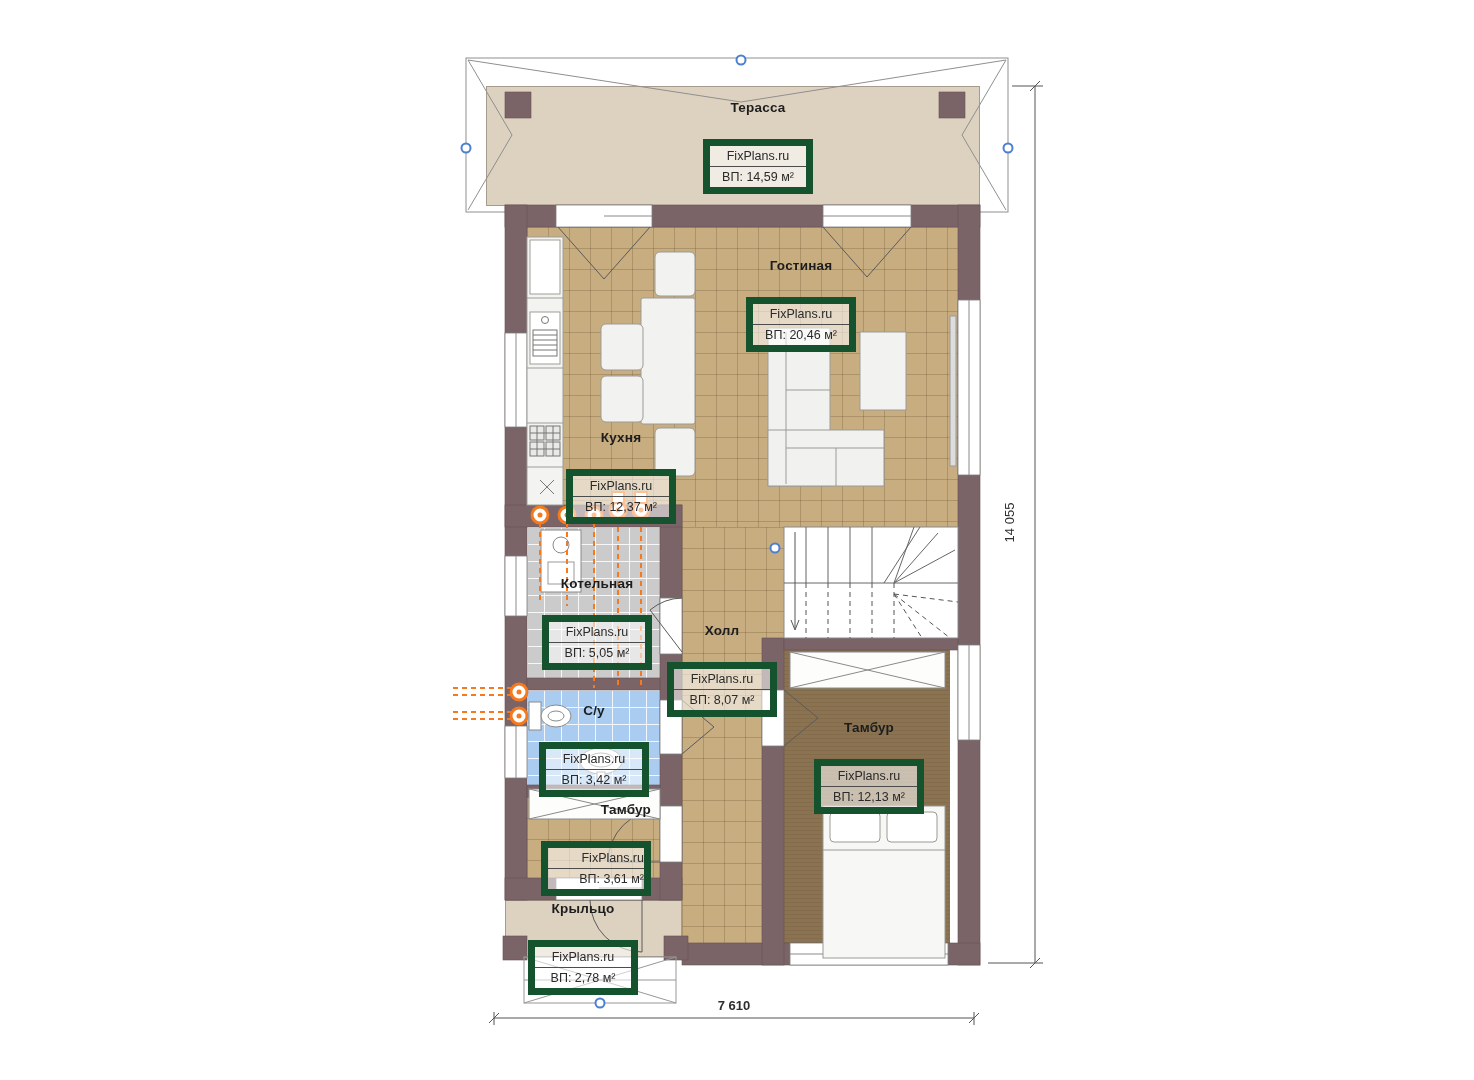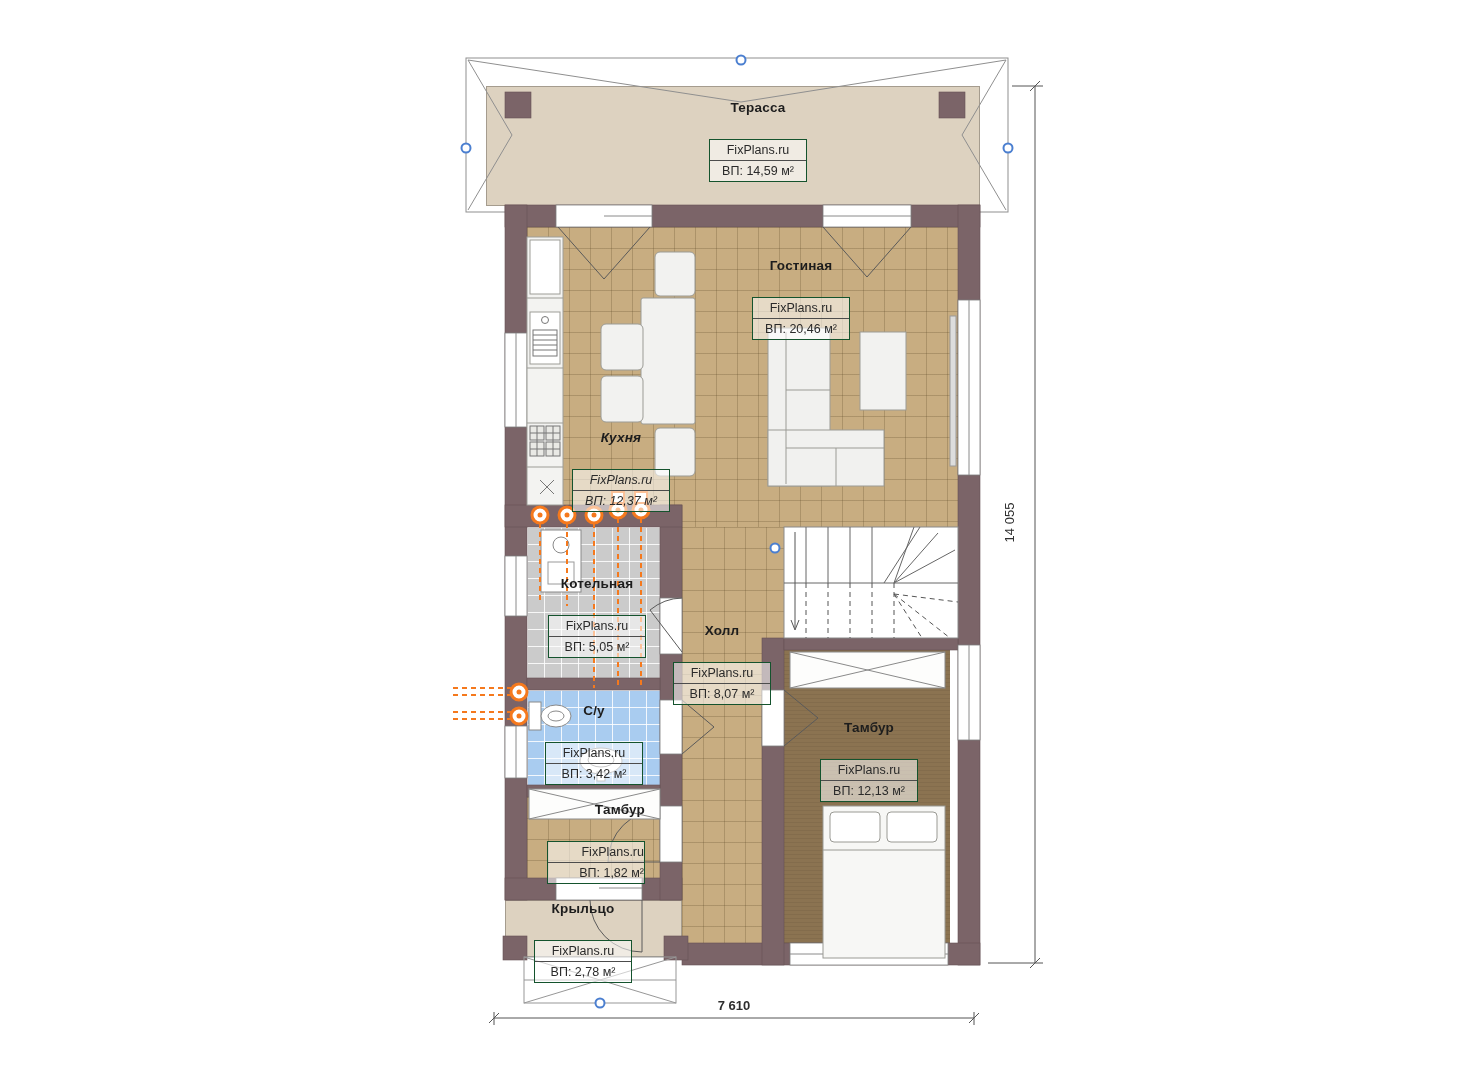--- a/index.html
+++ b/index.html
@@ -18,21 +18,21 @@
         background-image:linear-gradient(rgba(255,255,255,.85) 1px, transparent 1px),
                          linear-gradient(90deg, rgba(255,255,255,.85) 1px, transparent 1px);
         background-size:17px 17px;}
   .carpet{background-color:#8b7351;
         background-image:linear-gradient(rgba(0,0,0,.06) 1px, transparent 1px);
         background-size:4px 4px;}
   .beige{background-color:#ddd2c0;border:1px solid #a59c8e;box-sizing:border-box;}
   svg{position:absolute;left:0;top:0;}
   .room-label{position:absolute;transform:translateX(-50%);text-align:center;z-index:5;}
   .room-name{font-size:13.5px;font-weight:bold;color:#1d1d1d;letter-spacing:.2px;margin-bottom:2px;white-space:nowrap;}
-  .room-box{width:96px;border:1px solid #14532d;background:rgba(255,255,255,.55);margin-top:24px;}
+  .room-box{width:96px;border:7px solid #14532d;background:rgba(255,255,255,.55);margin-top:24px;}
   .room-site,.room-area{font-size:12.5px;color:#2a2a2a;line-height:20px;height:20px;white-space:nowrap;}
   .room-site{border-bottom:1px solid #4c4c4c;}
   .dim-label{position:absolute;font-size:13px;color:#2e2e2e;z-index:5;white-space:nowrap;}
   #dim-right{left:990px;top:515px;transform:rotate(-90deg);transform-origin:center;}
   #dim-bottom{left:734px;top:998px;transform:translateX(-50%);font-weight:bold;}
 </style>
 </head>
 <body>
 
 <div id="canvas">
@@ -239,21 +239,21 @@
     <div class="room-area">ВП: 14,59 м²</div>
       </div>
   </div>
   <div class="room-label" style="left:801px;top:258px;">
     <div class="room-name">Гостиная</div>
     <div class="room-box">
         <div class="room-site">FixPlans.ru</div>
     <div class="room-area">ВП: 20,46 м²</div>
       </div>
   </div>
-  <div class="room-label" style="left:621px;top:430px;font-style:italic;">
+  <div class="room-label" style="left:621px;top:430px;">
     <div class="room-name">Кухня</div>
     <div class="room-box">
         <div class="room-site">FixPlans.ru</div>
     <div class="room-area">ВП: 12,37 м²</div>
       </div>
   </div>
   <div class="room-label" style="left:597px;top:576px;">
     <div class="room-name">Котельная</div>
     <div class="room-box">
         <div class="room-site">FixPlans.ru</div>
@@ -278,21 +278,21 @@
     <div class="room-name">Тамбур</div>
     <div class="room-box">
         <div class="room-site">FixPlans.ru</div>
     <div class="room-area">ВП: 12,13 м²</div>
       </div>
   </div>
   <div class="room-label" style="left:596px;top:802px;text-align:right;">
     <div class="room-name">Тамбур</div>
     <div class="room-box">
         <div class="room-site">FixPlans.ru</div>
-    <div class="room-area">ВП: 1,82 м²</div>
+    <div class="room-area">ВП: 3,61 м²</div>
       </div>
   </div>
   <div class="room-label" style="left:561px;top:901px;padding-left:44px;">
     <div class="room-name">Крыльцо</div>
     <div class="room-box">
         <div class="room-site">FixPlans.ru</div>
     <div class="room-area">ВП: 2,78 м²</div>
       </div>
   </div>
 

